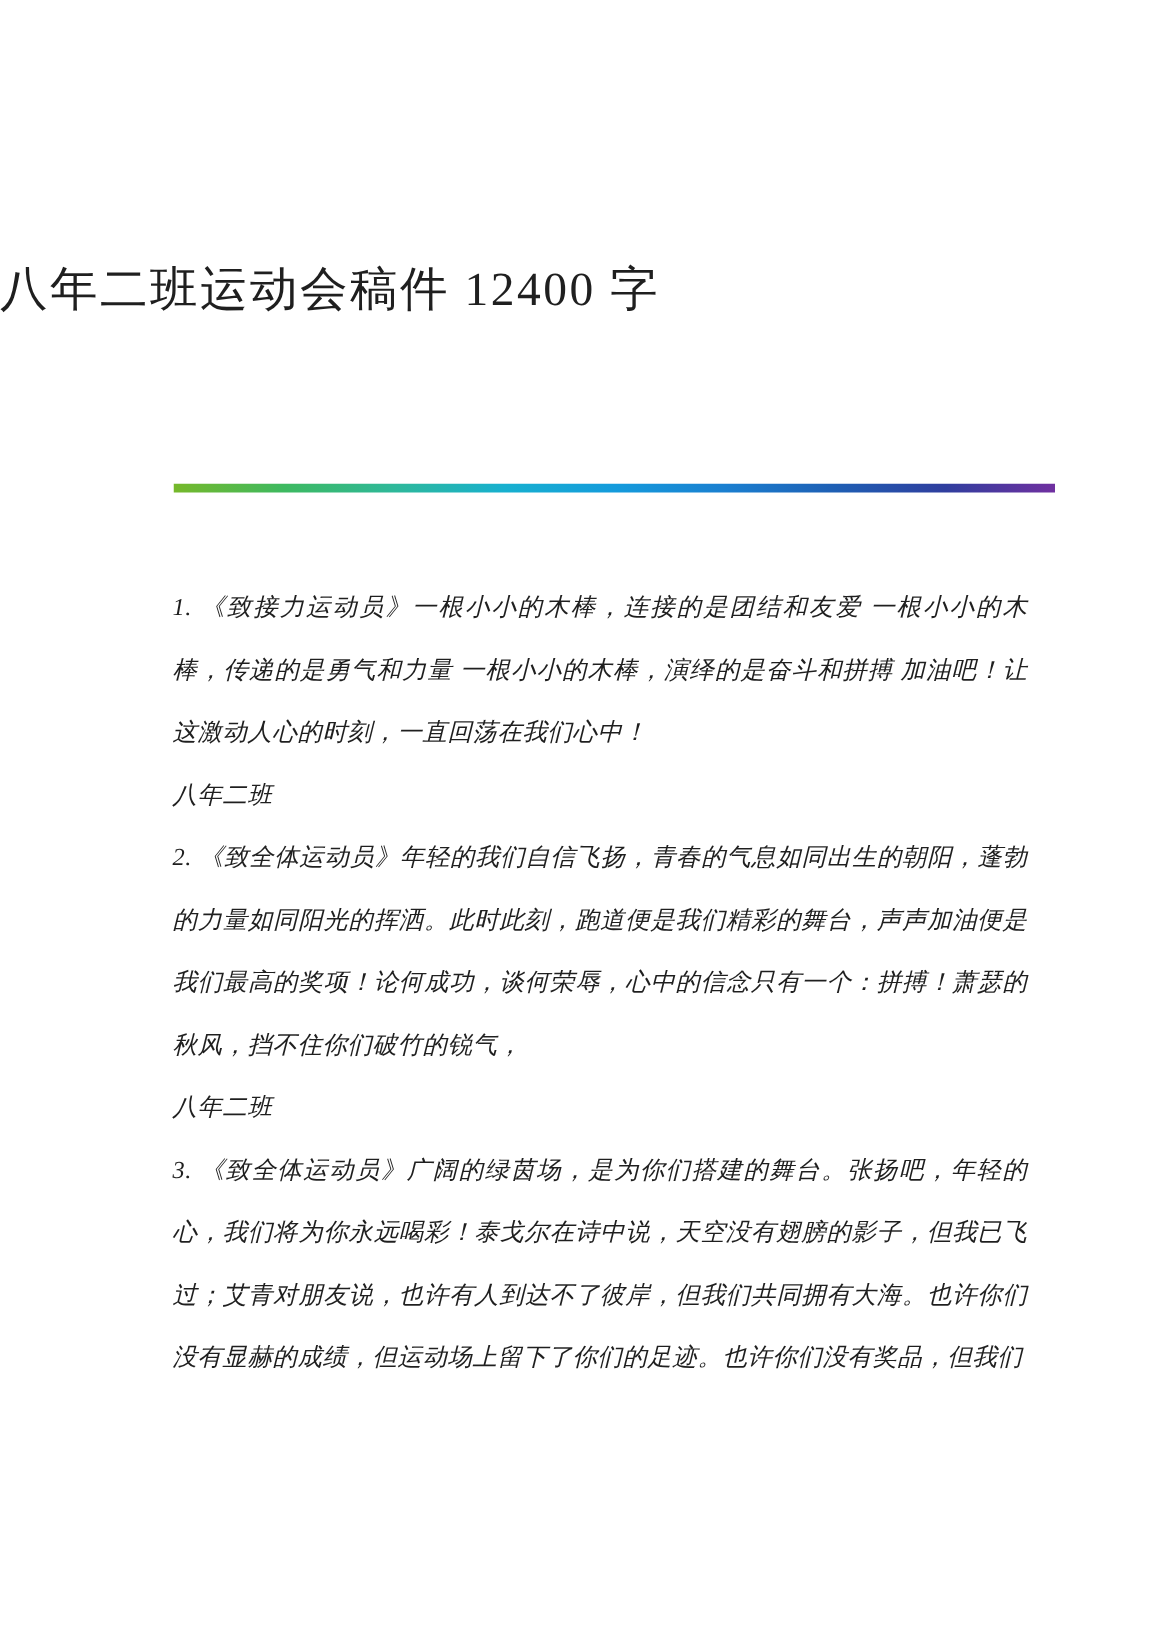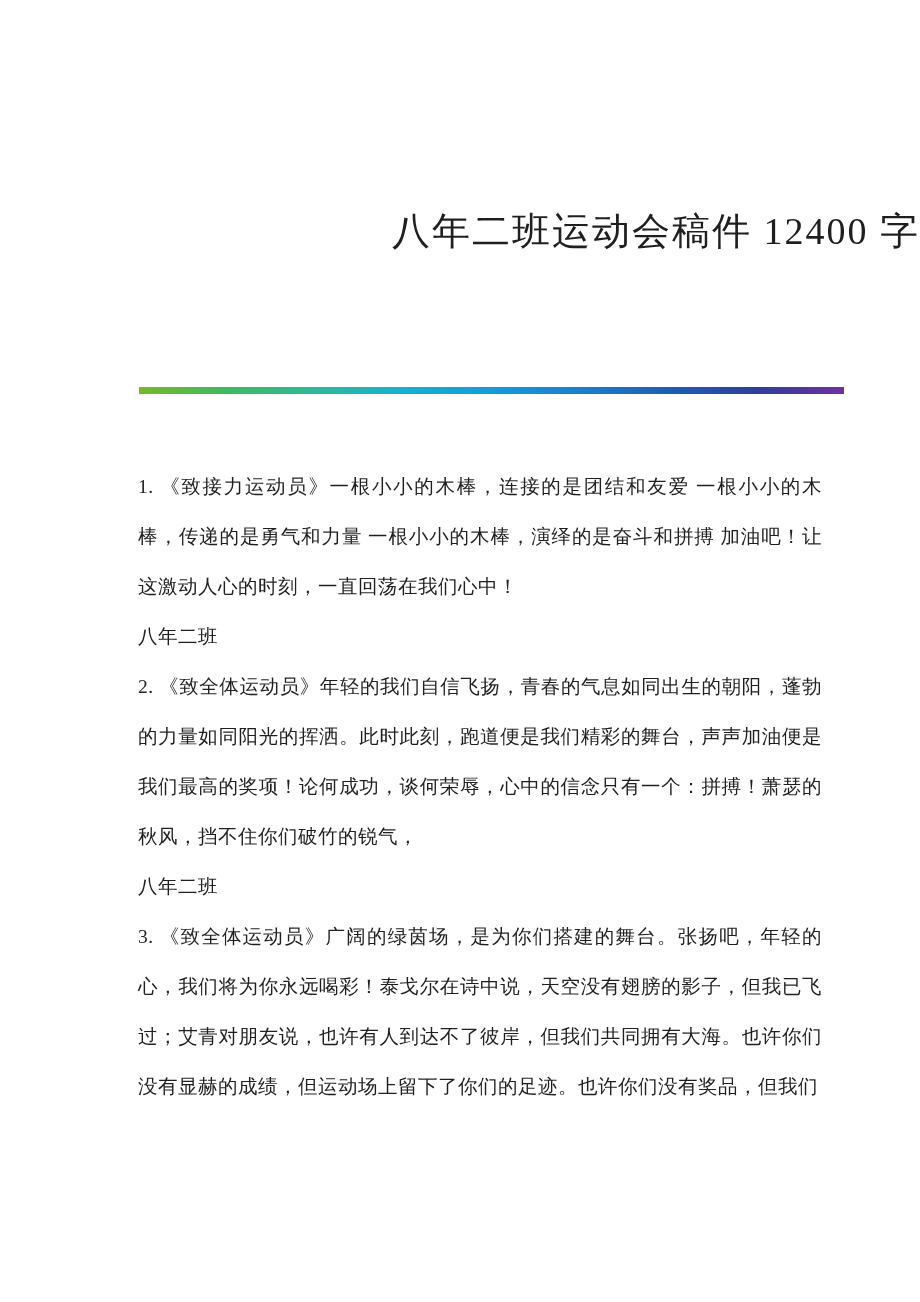--- a/index.html
+++ b/index.html
@@ -16,21 +16,21 @@
     left: 0; top: 0;
     width: 920px; height: 1302px;
     background: #ffffff;
   }
   .title {
     position: absolute;
     left: 0;
     top: 206px;
     width: 920px;
     margin: 0;
-    text-align: right;
+    text-align: left;
     font-size: 38px;
     font-weight: 400;
     letter-spacing: 2px;
     white-space: nowrap;
   }
   .divider {
     position: absolute;
     left: 139px;
     top: 387px;
     width: 705px;
@@ -41,20 +41,21 @@
   .body-text {
     position: absolute;
     left: 138px;
     top: 462px;
     width: 684px;
     font-size: 19.5px;
     line-height: 50px;
     text-align: justify;
     text-justify: inter-ideograph;
     letter-spacing: 0.5px;
+    font-style: italic;
   }
   .para {
     margin: 0;
     padding: 0;
   }
 </style>
 </head>
 <body style="color: rgb(31, 31, 31); background: rgb(255, 255, 255);">
 
 <div class="page">

